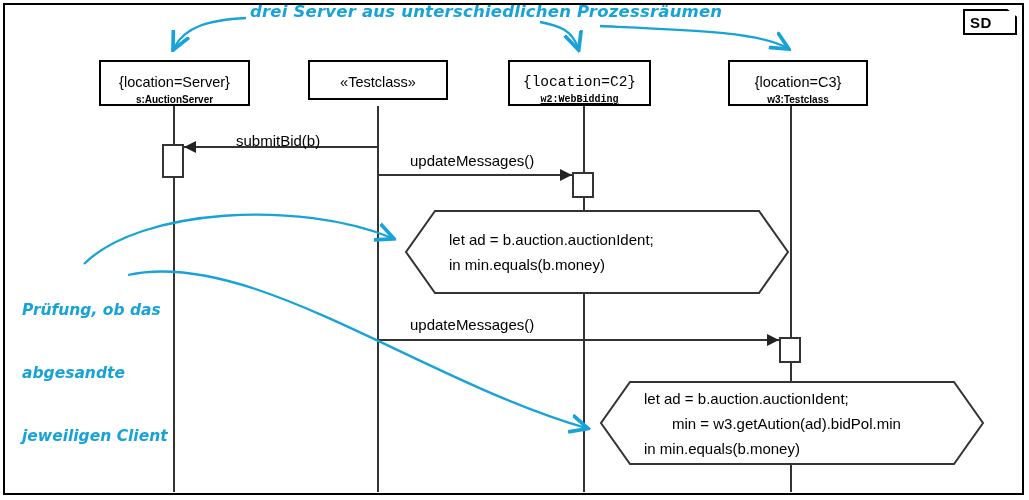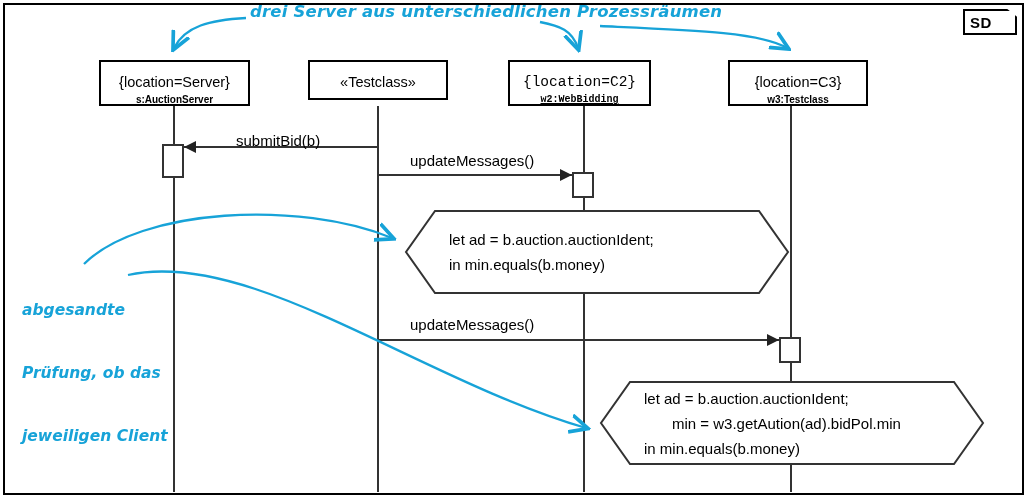--- a/index.html
+++ b/index.html
@@ -260,19 +260,19 @@
     <path d="M600,26 C690,30 760,32 787,48" fill="none" stroke="#17a3d8" stroke-width="2.3" marker-end="url(#cyanhead)"></path>
 
     <path d="M84,264 C140,208 300,200 392,238" fill="none" stroke="#17a3d8" stroke-width="2.3" marker-end="url(#cyanhead)"></path>
 
     <path d="M128,275 C250,248 420,380 586,428" fill="none" stroke="#17a3d8" stroke-width="2.3" marker-end="url(#cyanhead)"></path>
   </svg>
 
   <div class="annot" id="annot-top">drei Server aus unterschiedlichen Prozessräumen</div>
 
   <div class="annot" id="annot-left">
+    <div>Prüfung, ob das</div>
     <div>abgesandte</div>
-    <div>Prüfung, ob das</div>
     <div>jeweiligen Client</div>
     
   </div>
 
 </div>
 
 </body></html>

